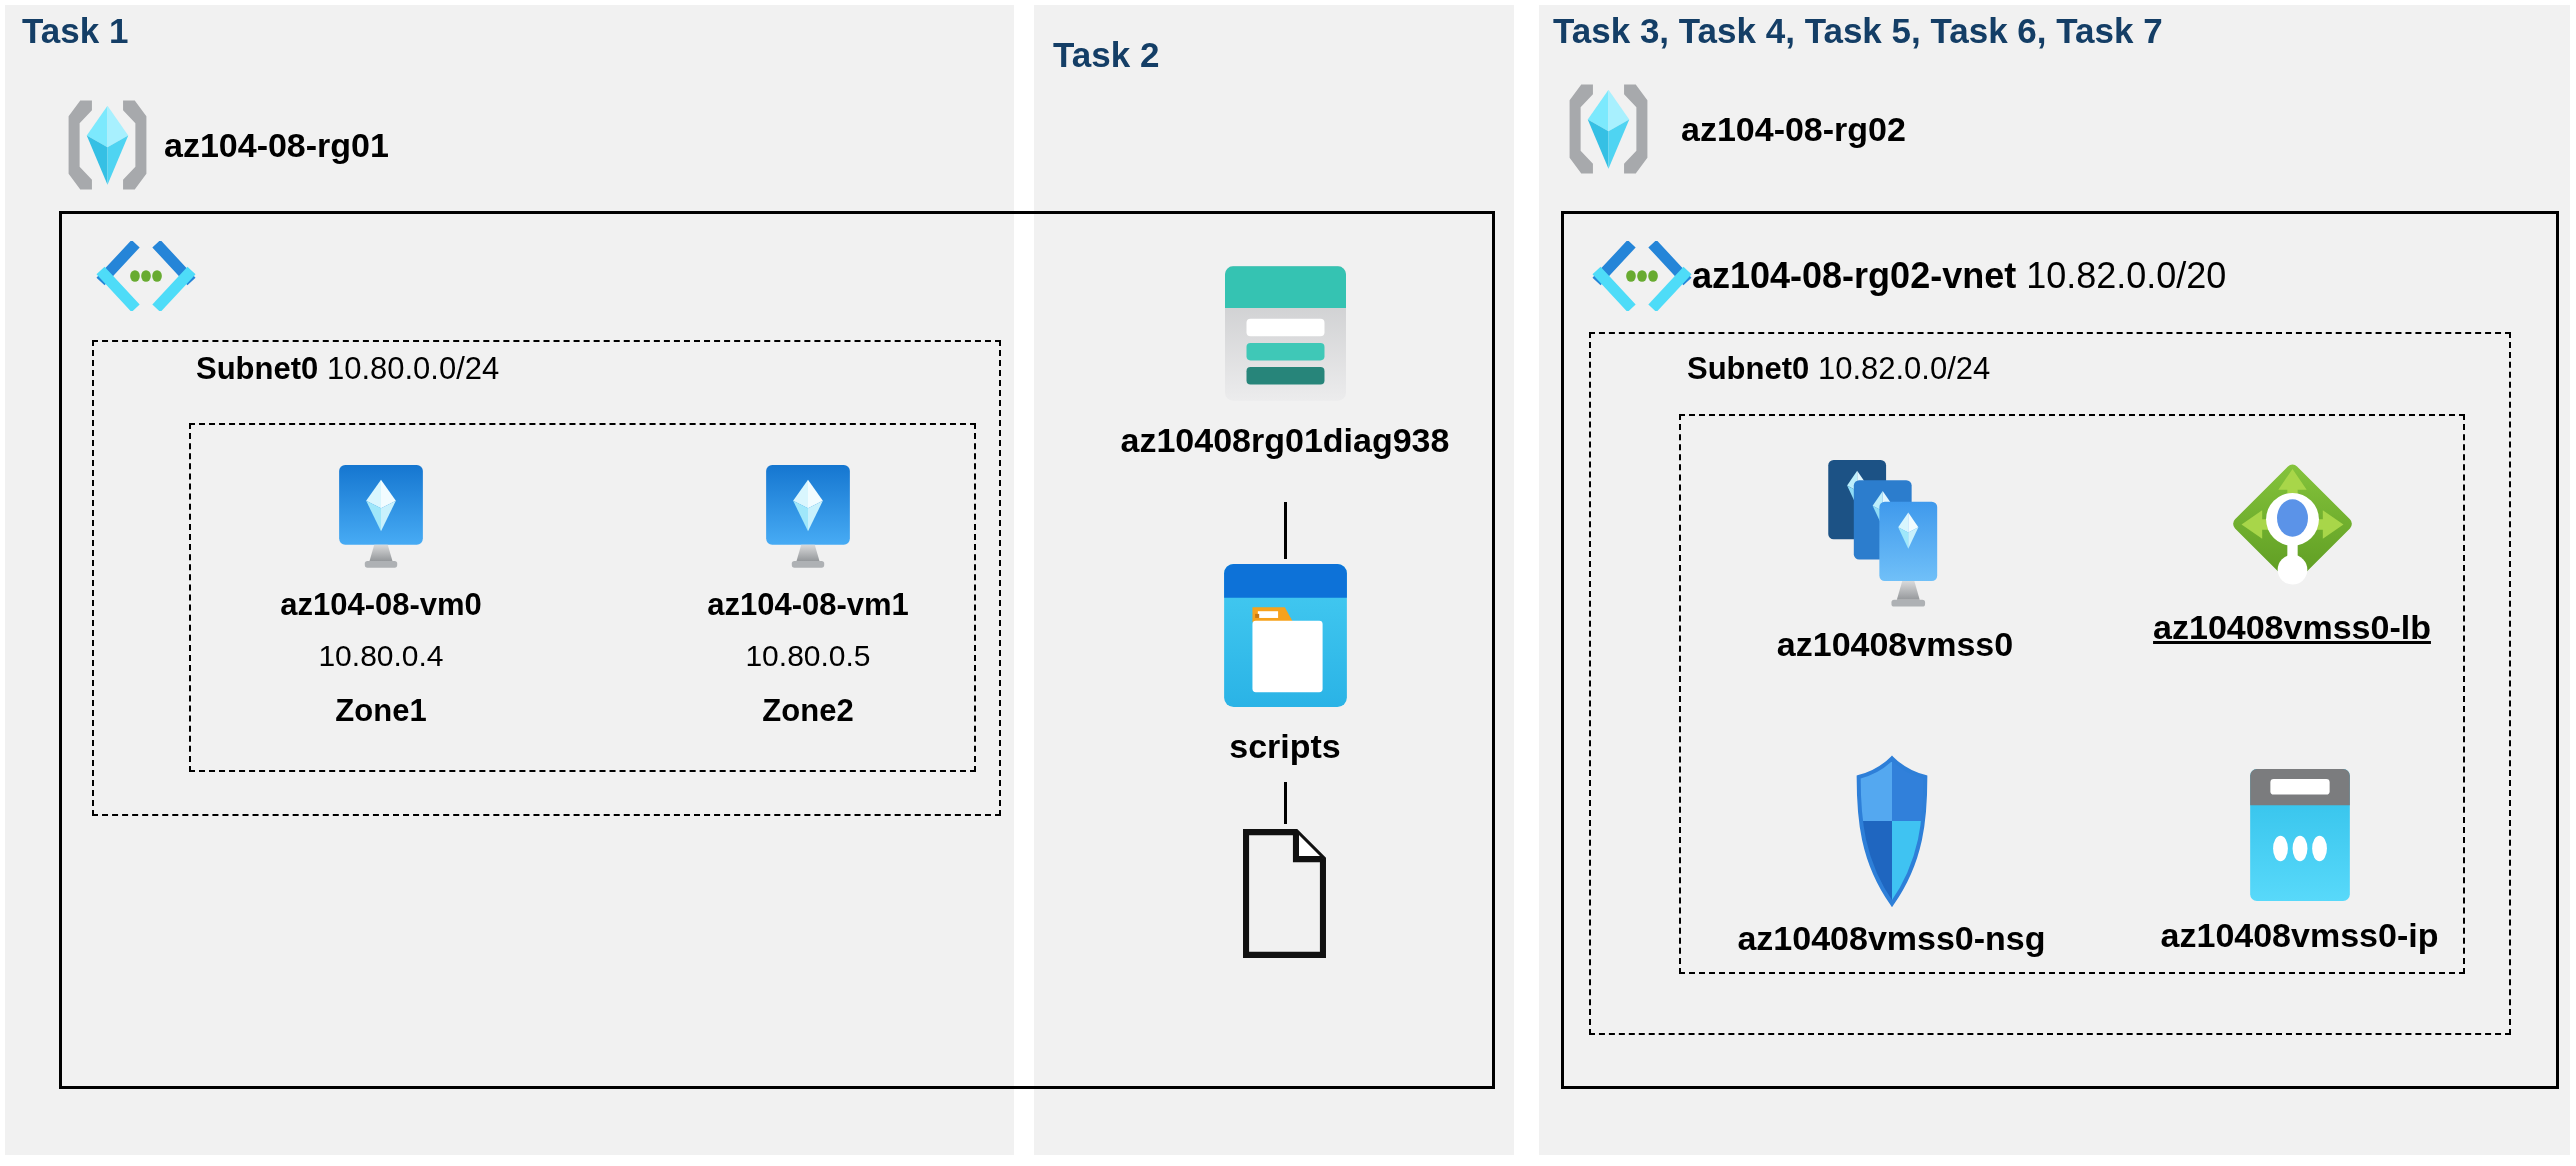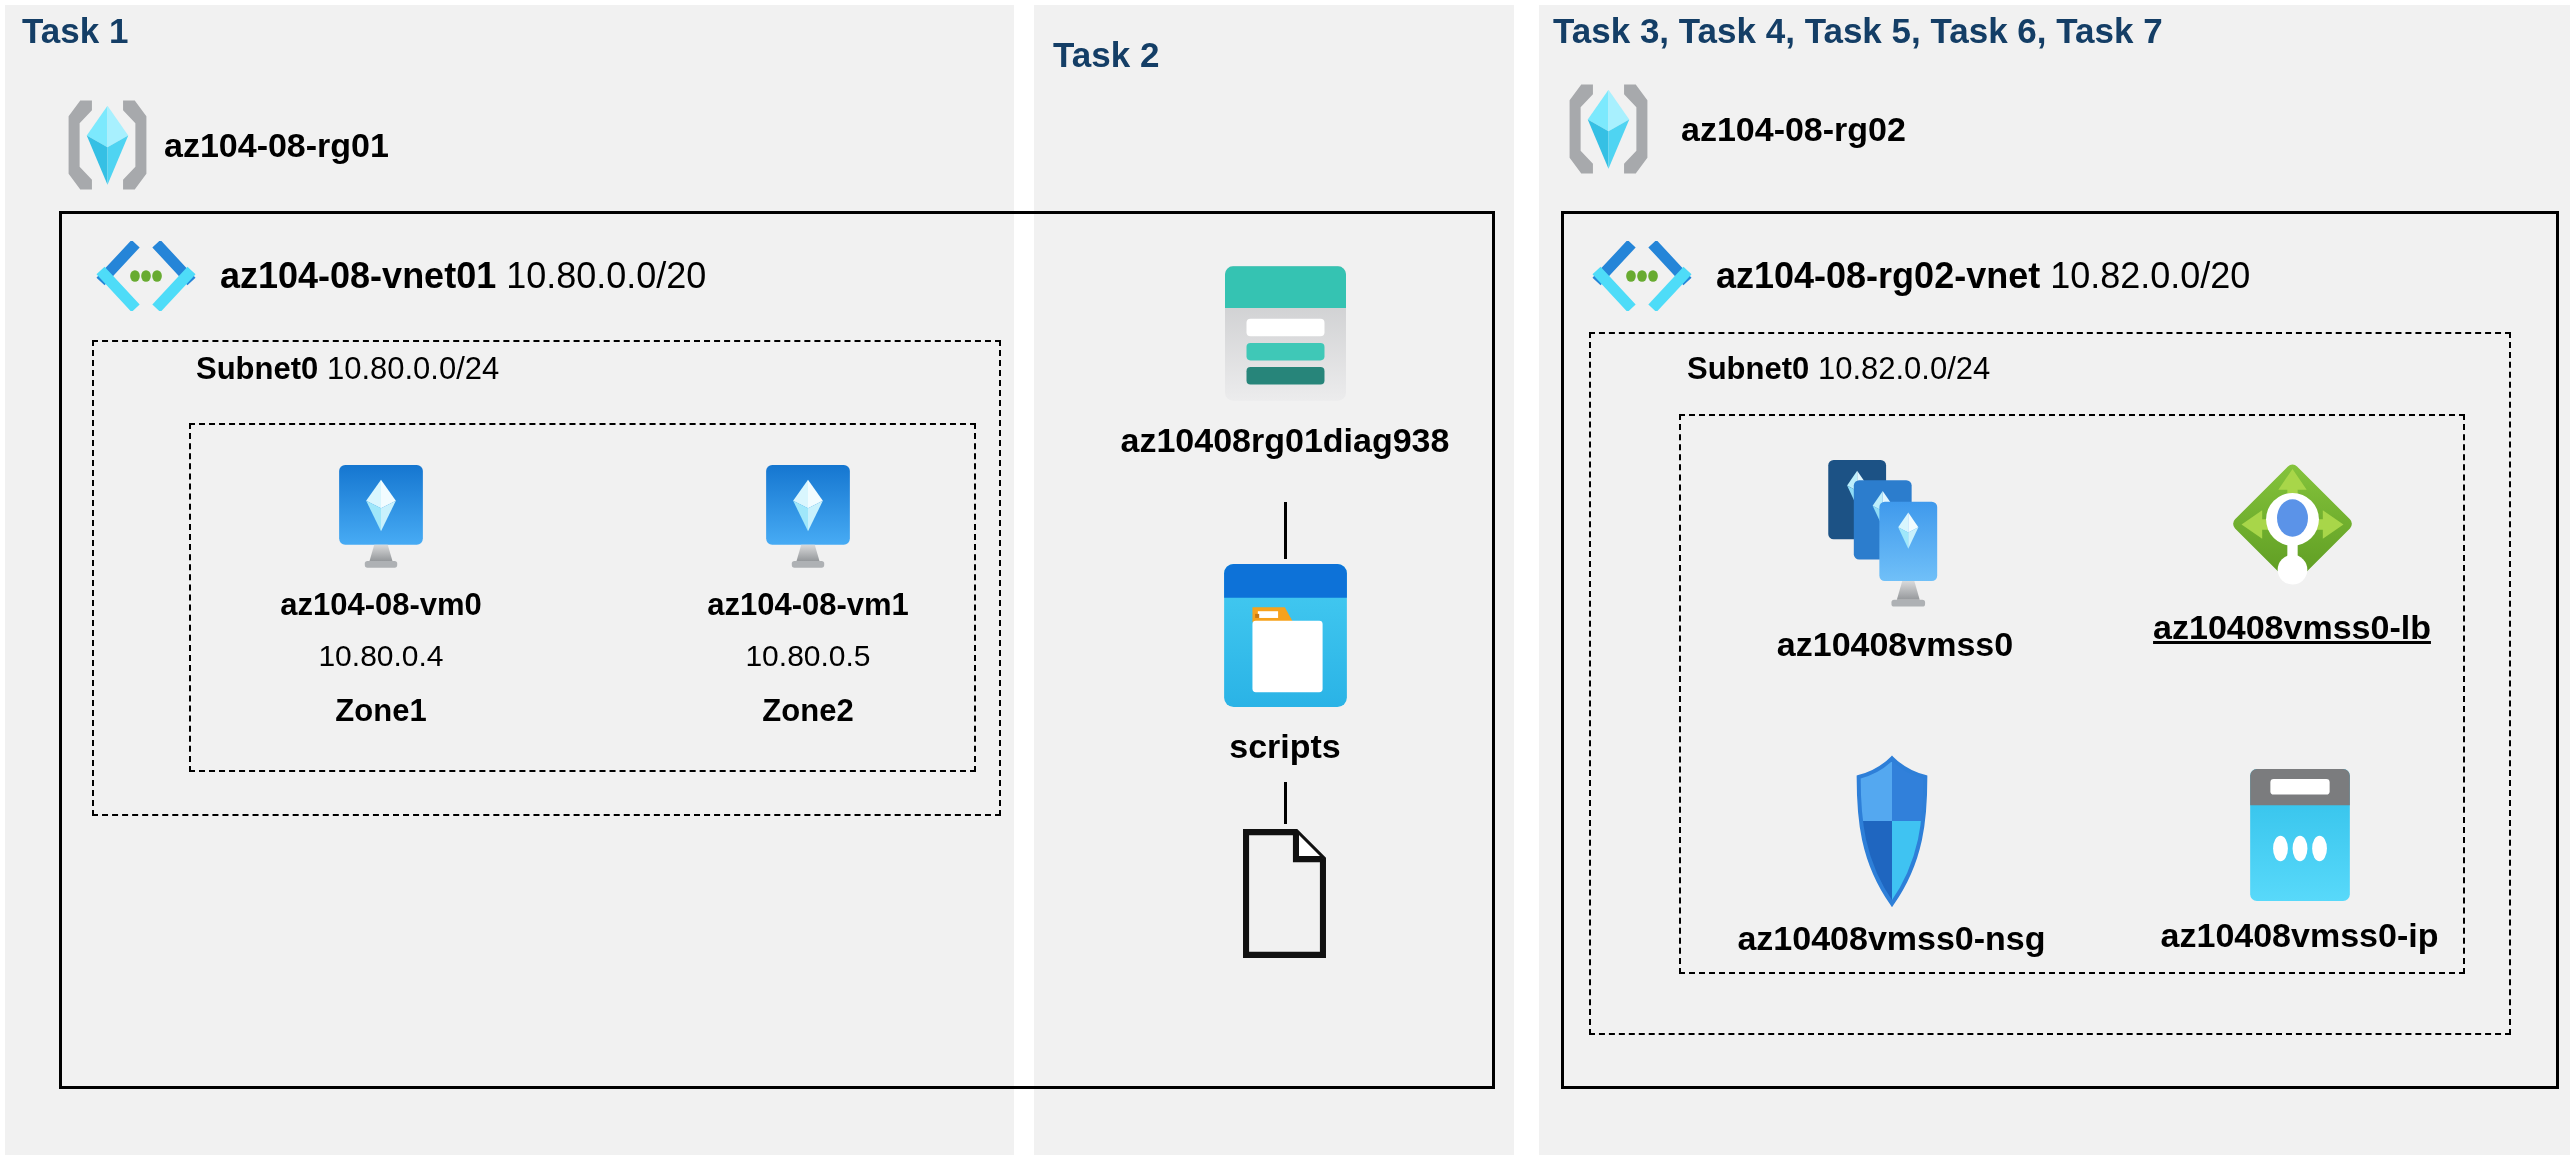--- a/index.html
+++ b/index.html
@@ -69,24 +69,23 @@
     <svg width="100" height="70" viewBox="0 0 290 200">
       <line x1="24" y1="104" x2="104" y2="18" stroke="#2585d8" stroke-width="32" stroke-linecap="square"></line>
       <line x1="24" y1="96" x2="104" y2="182" stroke="#4edcf8" stroke-width="32" stroke-linecap="square"></line>
       <line x1="266" y1="104" x2="186" y2="18" stroke="#2585d8" stroke-width="32" stroke-linecap="square"></line>
       <line x1="266" y1="96" x2="186" y2="182" stroke="#4edcf8" stroke-width="32" stroke-linecap="square"></line>
       <ellipse cx="113" cy="100" rx="14" ry="17" fill="#68ab31"></ellipse>
       <ellipse cx="145" cy="100" rx="14" ry="17" fill="#68ab31"></ellipse>
       <ellipse cx="177" cy="100" rx="14" ry="17" fill="#68ab31"></ellipse>
     </svg>
   </span>
-  <span class="vnet-label"><b>az104-08-vnet01</b>&nbsp;<span>10.80.0.0/20</span></span>
-</div>
-
-<div class="row" style="left:1592px;top:241px;gap:24px;">
+</div>
+
+<div class="row" style="left:1592px;top:241px;">
   <span>
     <svg width="100" height="70" viewBox="0 0 290 200">
       <line x1="24" y1="104" x2="104" y2="18" stroke="#2585d8" stroke-width="32" stroke-linecap="square"></line>
       <line x1="24" y1="96" x2="104" y2="182" stroke="#4edcf8" stroke-width="32" stroke-linecap="square"></line>
       <line x1="266" y1="104" x2="186" y2="18" stroke="#2585d8" stroke-width="32" stroke-linecap="square"></line>
       <line x1="266" y1="96" x2="186" y2="182" stroke="#4edcf8" stroke-width="32" stroke-linecap="square"></line>
       <ellipse cx="113" cy="100" rx="14" ry="17" fill="#68ab31"></ellipse>
       <ellipse cx="145" cy="100" rx="14" ry="17" fill="#68ab31"></ellipse>
       <ellipse cx="177" cy="100" rx="14" ry="17" fill="#68ab31"></ellipse>
     </svg>

